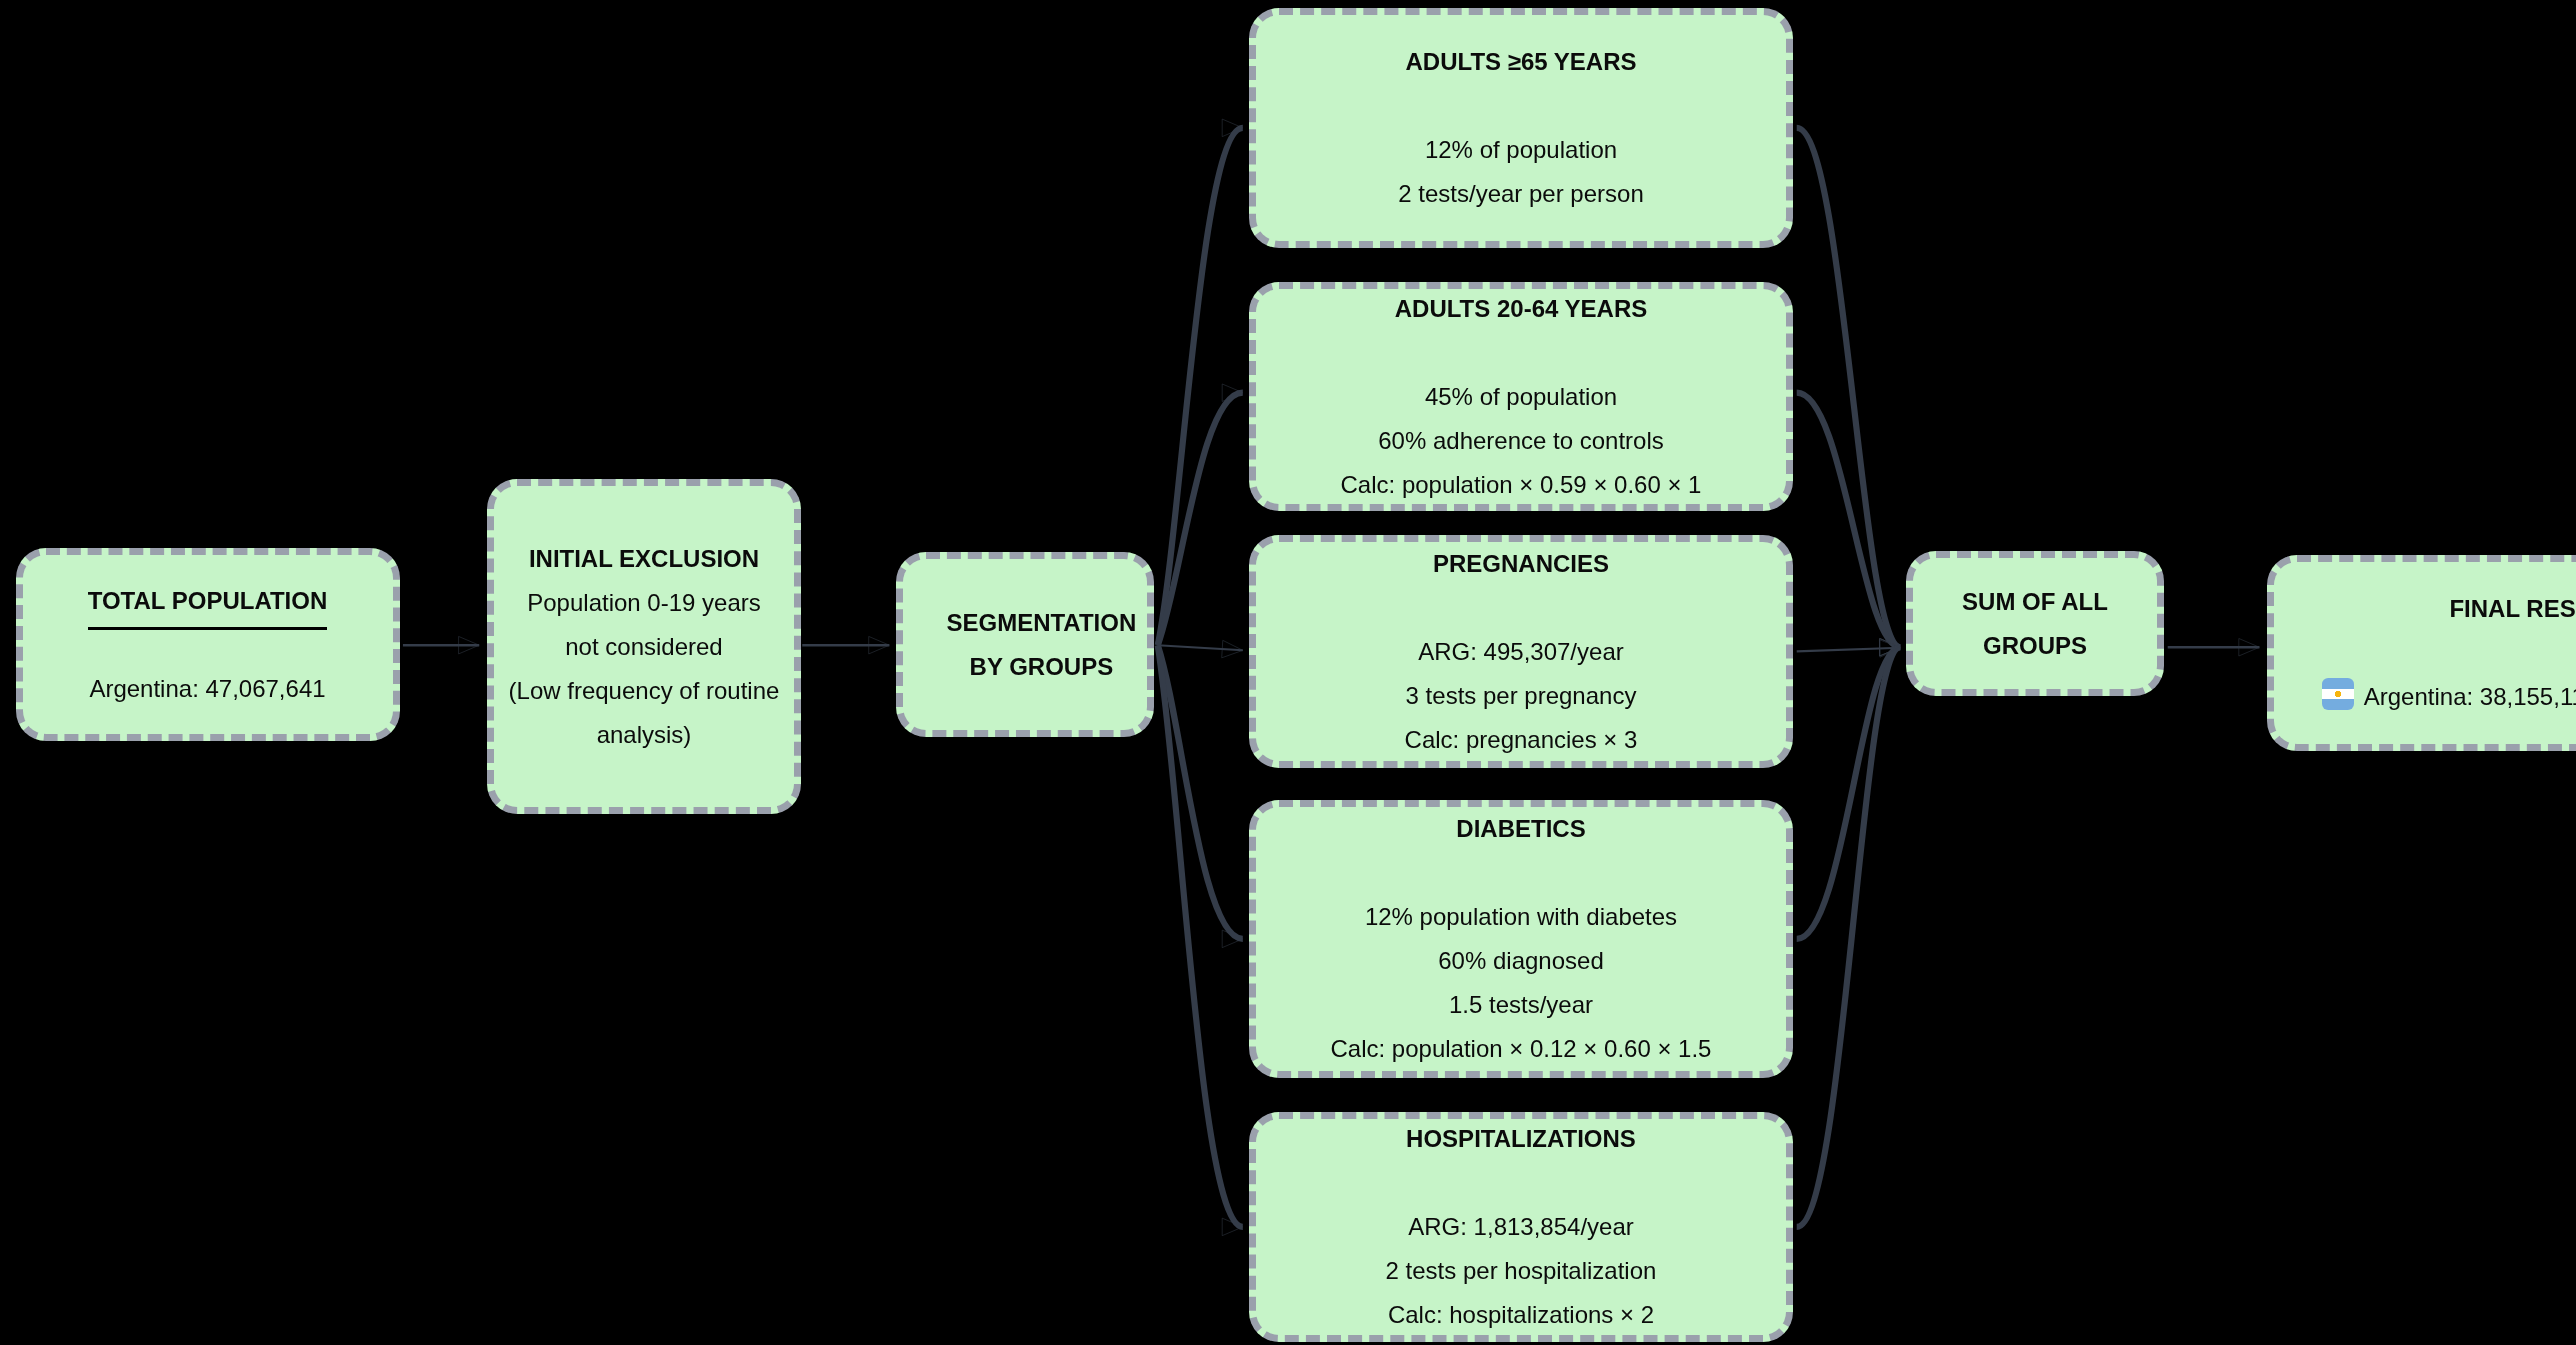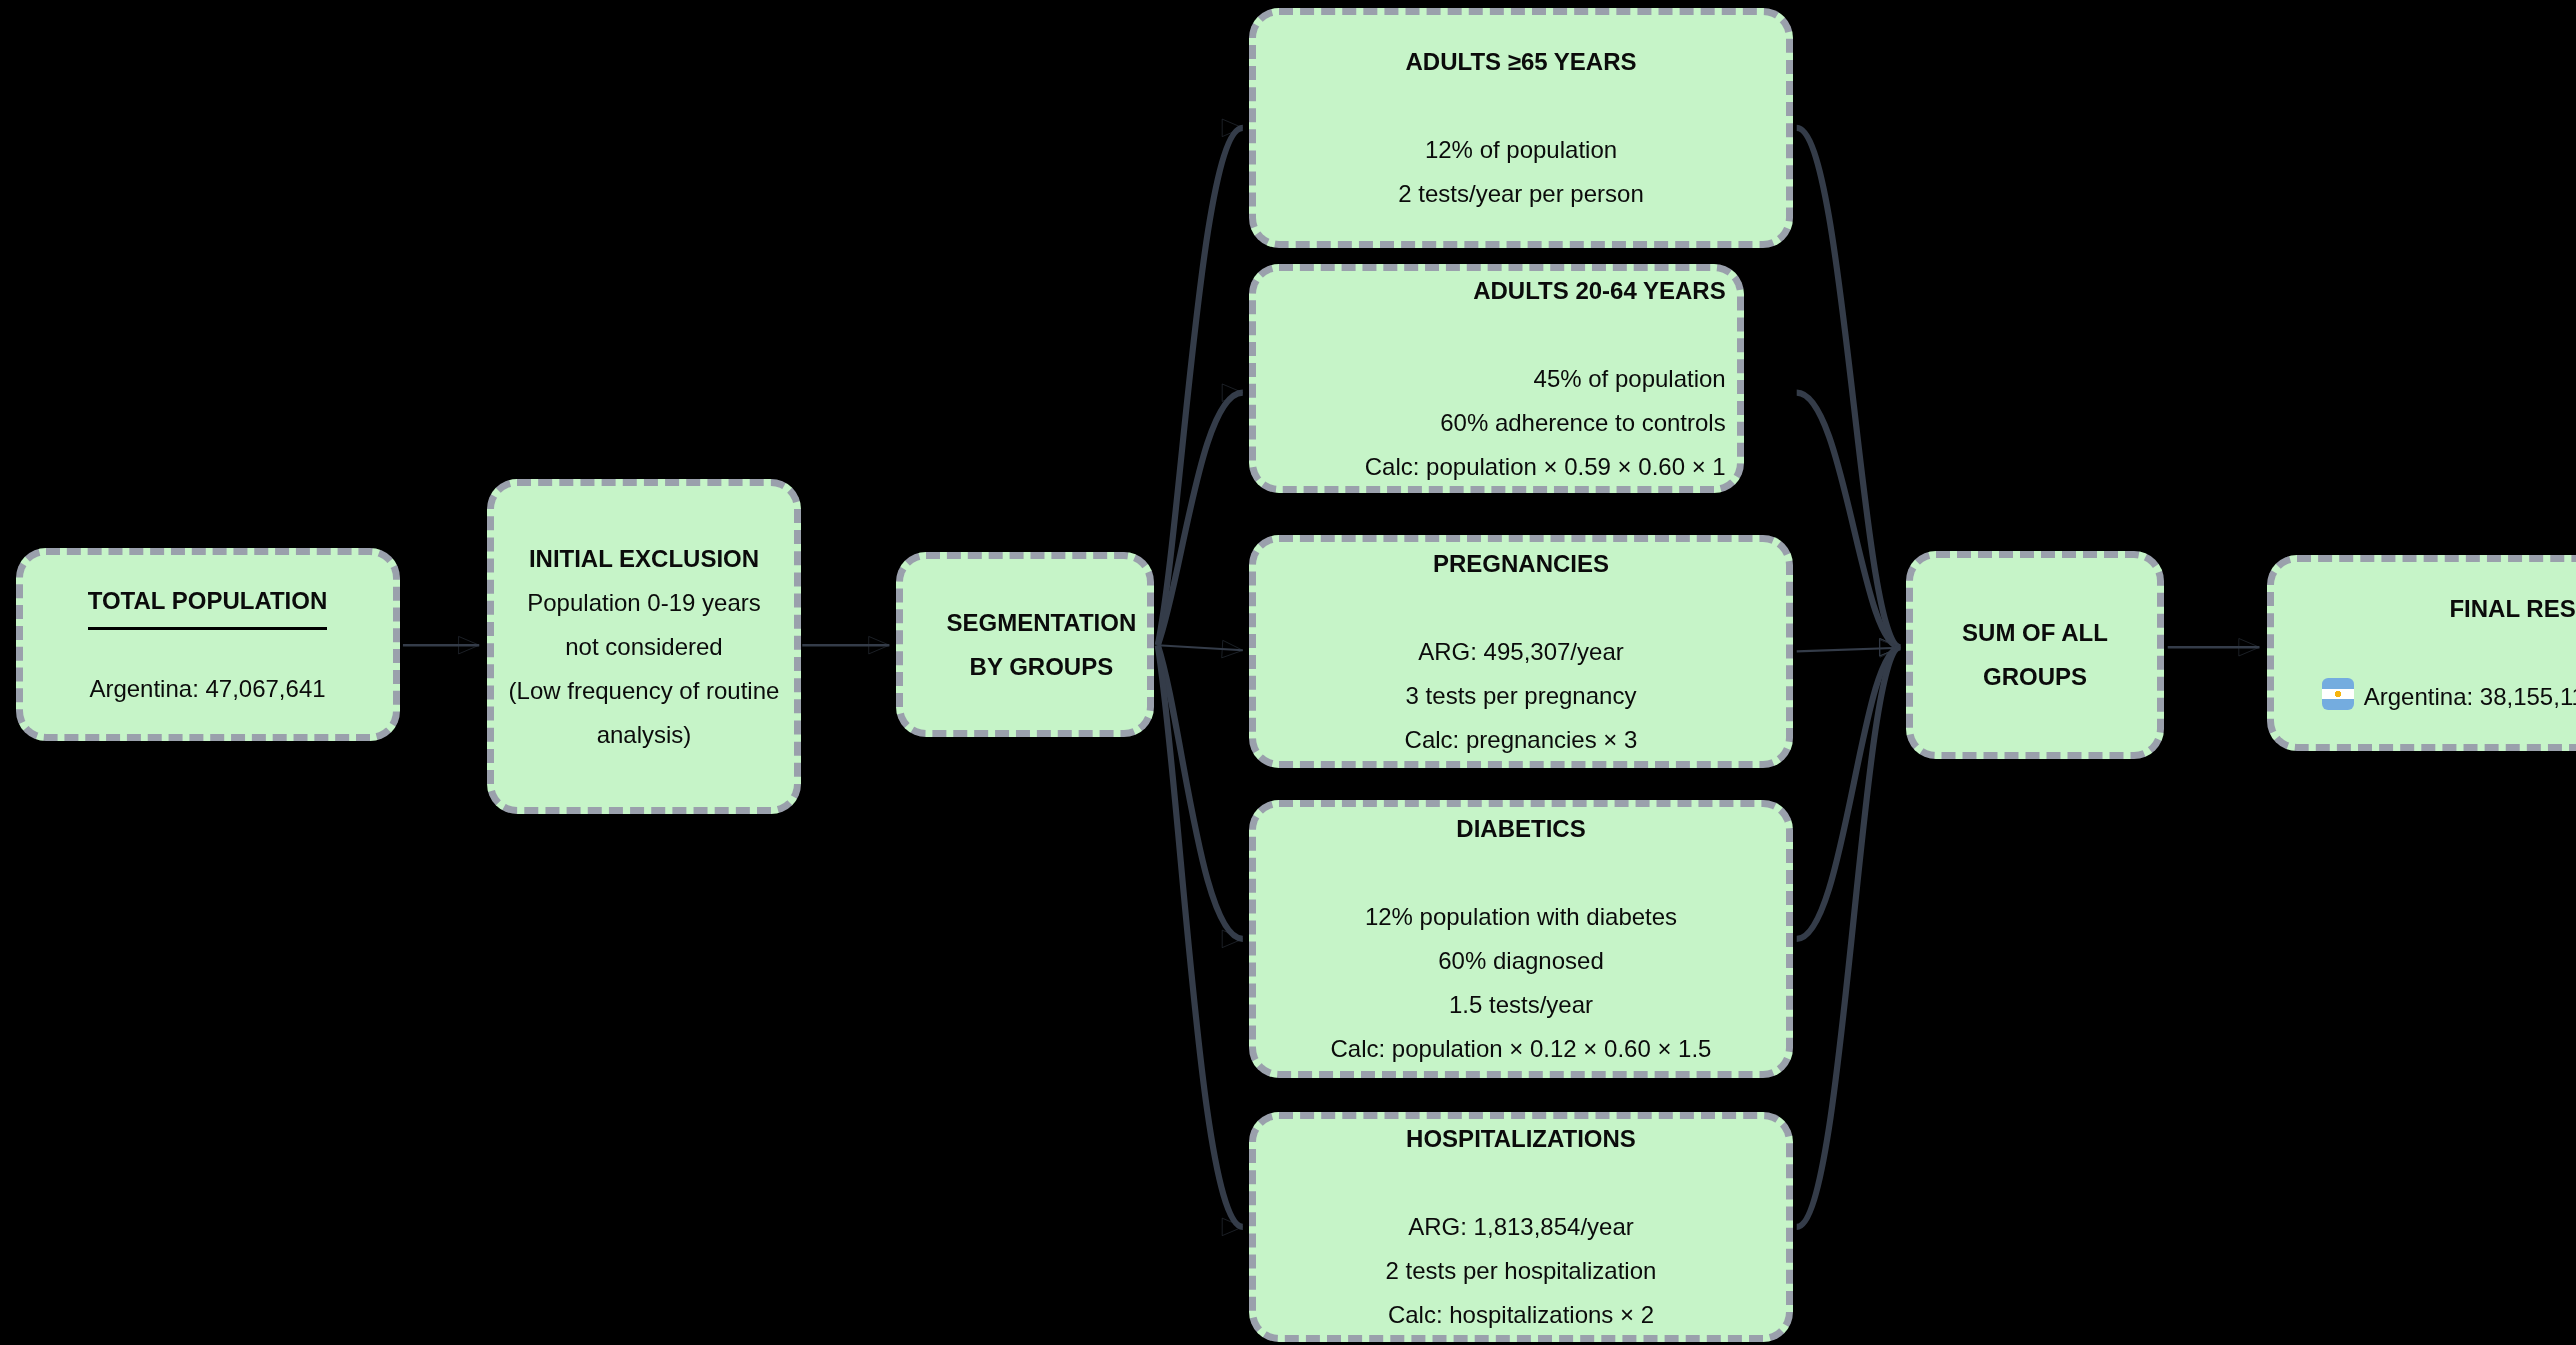--- a/index.html
+++ b/index.html
@@ -100,21 +100,21 @@
     <div class="title">SEGMENTATION BY GROUPS</div>
   </div>
 
   <div class="node" style="left:1249px;top:7.7px;width:544px;height:240px;">
     <div class="title">ADULTS ≥65 YEARS</div>
     <div class="spacer"></div>
     <div class="line">12% of population</div>
     <div class="line">2 tests/year per person</div>
   </div>
 
-  <div class="node" style="left:1249px;top:264px;width:495px;height:229px;align-items:flex-end;">
+  <div class="node" style="left:1249px;top:282px;width:544px;height:229px;">
     <div class="title">ADULTS 20-64 YEARS</div>
     <div class="spacer"></div>
     <div class="line">45% of population</div>
     <div class="line">60% adherence to controls</div>
     <div class="line">Calc: population × 0.59 × 0.60 × 1</div>
   </div>
 
   <div class="node" style="left:1249px;top:535px;width:544px;height:233px;">
     <div class="title">PREGNANCIES</div>
     <div class="spacer"></div>
@@ -133,21 +133,21 @@
   </div>
 
   <div class="node" style="left:1249px;top:1112px;width:544px;height:230px;">
     <div class="title">HOSPITALIZATIONS</div>
     <div class="spacer"></div>
     <div class="line">ARG: 1,813,854/year</div>
     <div class="line">2 tests per hospitalization</div>
     <div class="line">Calc: hospitalizations × 2</div>
   </div>
 
-  <div class="node" style="left:1906px;top:551px;width:258px;height:208px;">
+  <div class="node" style="left:1906px;top:551px;width:258px;height:145px;">
     <div class="title">SUM OF ALL GROUPS</div>
   </div>
 
   <div class="node" style="left:2267px;top:555px;width:536px;height:196px;">
     <div class="title">FINAL RESULT</div>
     <div class="spacer"></div>
     <div class="line">
       <span class="flag"></span><span>Argentina: 38,155,113 lab tests/year</span>
     </div>
   </div>

